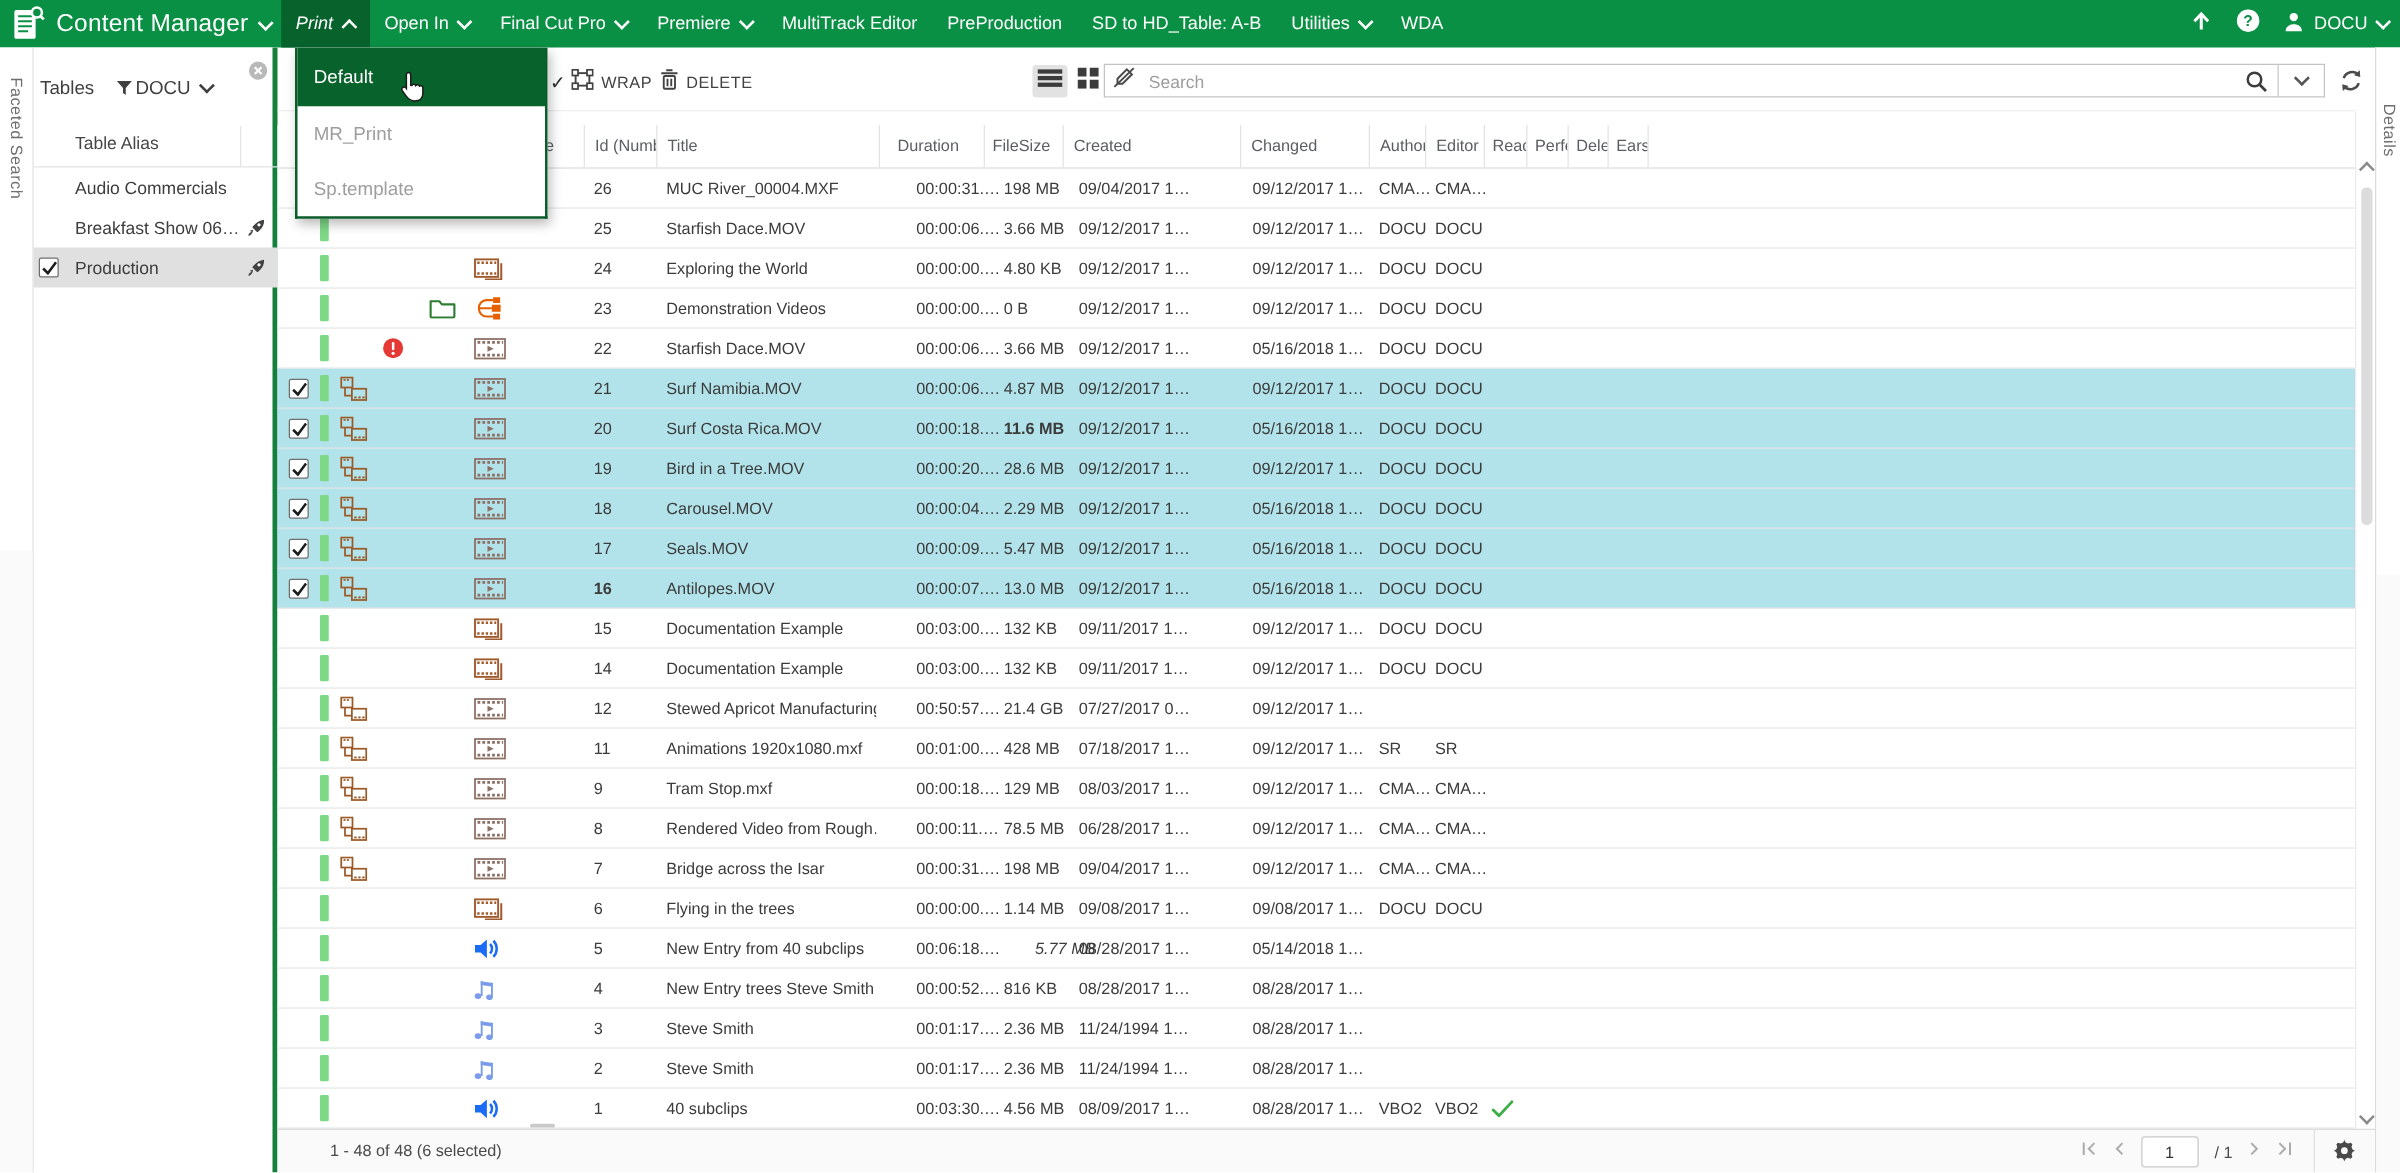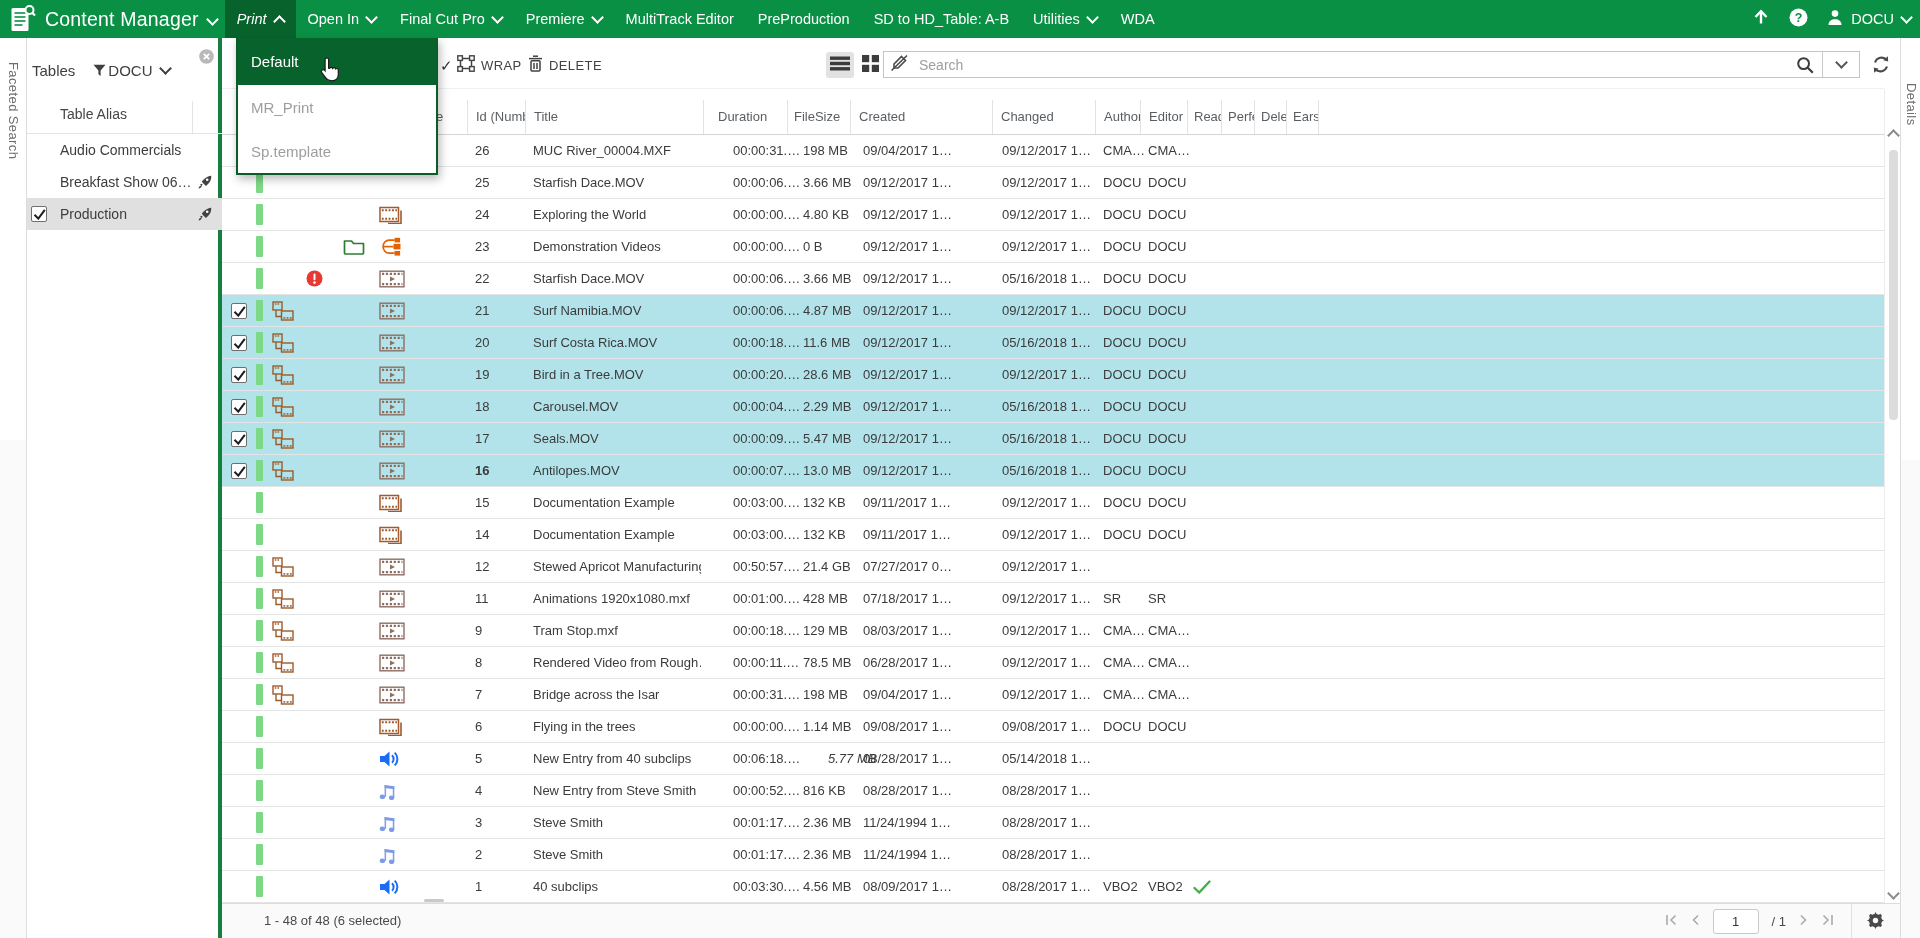--- a/index.html
+++ b/index.html
@@ -508,21 +508,21 @@
         <svg width="26" height="18" viewBox="0 0 26 18" xmlns="http://www.w3.org/2000/svg">
           <rect x="1" y="1.2" width="24" height="15.6" fill="none" stroke="#8d6e63" stroke-width="1.4"></rect>
      <line x1="3" y1="3.9" x2="23.5" y2="3.9" stroke="#8d6e63" stroke-width="2.1" stroke-dasharray="2.2 1.7"></line>
      <line x1="3" y1="14.1" x2="23.5" y2="14.1" stroke="#8d6e63" stroke-width="2.1" stroke-dasharray="2.2 1.7"></line>
      <polygon points="11,6.6 16,9 11,11.4" fill="#8d6e63"></polygon>
         </svg>
       </span>
       <span class="cell" style="left:253px;">20</span>
       <span class="cell clip" style="left:311px;width:168px;">Surf Costa Rica.MOV</span>
       <span class="cell" style="left:511px;">00:00:18.…</span>
-      <span class="cell" style="left:581px;">11.6 MB</span>
+      <span class="cell" style="left:581px;font-weight:bold;">11.6 MB</span>
       <span class="cell" style="left:641px;">09/12/2017 1…</span>
       <span class="cell" style="left:780px;">05/16/2018 1…</span>
       <span class="cell" style="left:881px;">DOCU</span>
       <span class="cell" style="left:926px;">DOCU</span>
     </div>
     <div class="trow sel" style="top: 224px;">
       <span class="cb">
         <svg width="13" height="12" viewBox="0 0 13 12" xmlns="http://www.w3.org/2000/svg">
           <polyline points="1.5,6.8 5.3,10.6 11.8,1.8" fill="none" stroke="#1c1c1c" stroke-width="2"></polyline>
         </svg>
@@ -936,21 +936,21 @@
           <g fill="#7b9ce8">
             <ellipse cx="3.4" cy="14.8" rx="2.7" ry="2.3"></ellipse>
             <ellipse cx="12.6" cy="15.8" rx="2.7" ry="2.3"></ellipse>
             <polygon points="5.6,3 15.3,4.3 15.3,7.3 5.6,6"></polygon>
             <rect x="5.6" y="3" width="1.5" height="11.8"></rect>
             <rect x="13.8" y="4.3" width="1.5" height="11.5"></rect>
           </g>
         </svg>
       </span>
       <span class="cell" style="left:253px;">4</span>
-      <span class="cell clip" style="left:311px;width:168px;">New Entry from Steve Smith</span>
+      <span class="cell clip" style="left:311px;width:168px;">New Entry trees Steve Smith</span>
       <span class="cell" style="left:511px;">00:00:52.…</span>
       <span class="cell" style="left:581px;">816 KB</span>
       <span class="cell" style="left:641px;">08/28/2017 1…</span>
       <span class="cell" style="left:780px;">08/28/2017 1…</span>
     </div>
     <div class="trow" style="top: 672px;">
       <span class="gbar"></span>
       <span class="ric" style="left:157px;top:7px;">
         <svg width="17" height="18" viewBox="0 0 17 18" xmlns="http://www.w3.org/2000/svg">
           <g fill="#7b9ce8">

